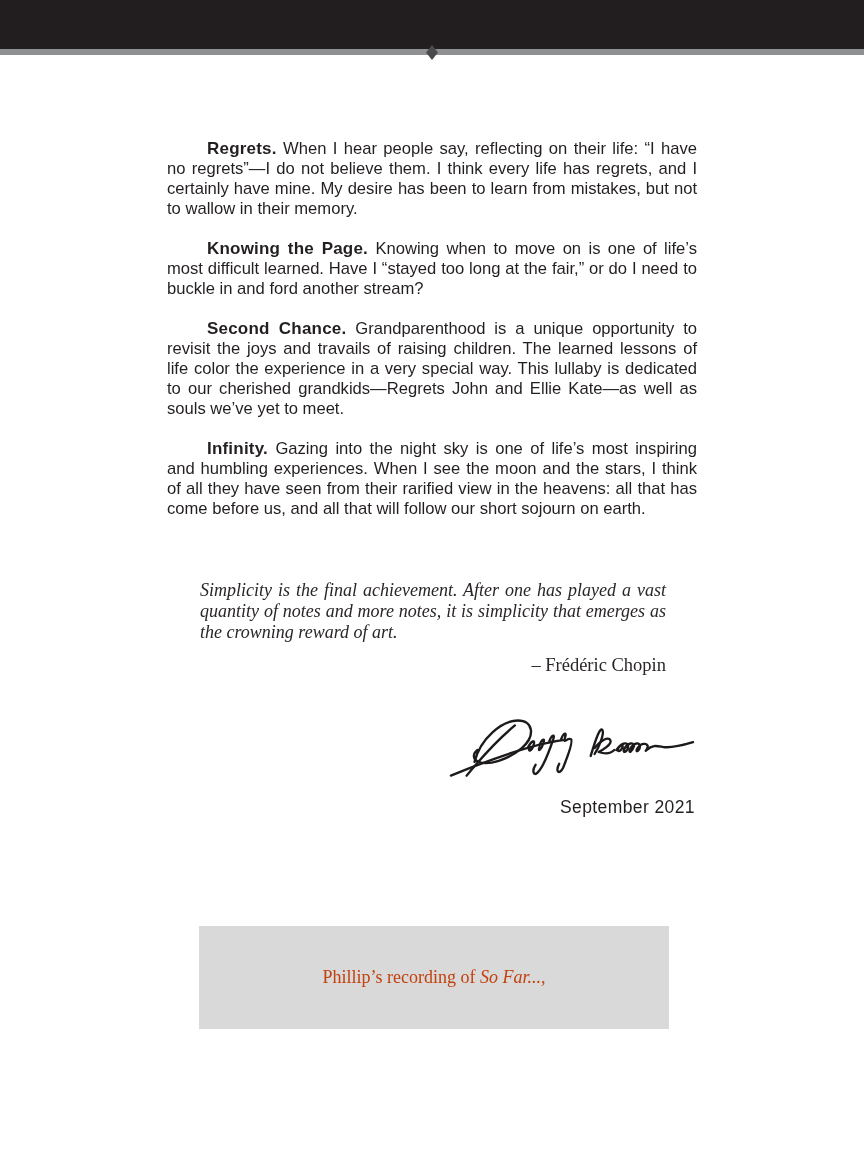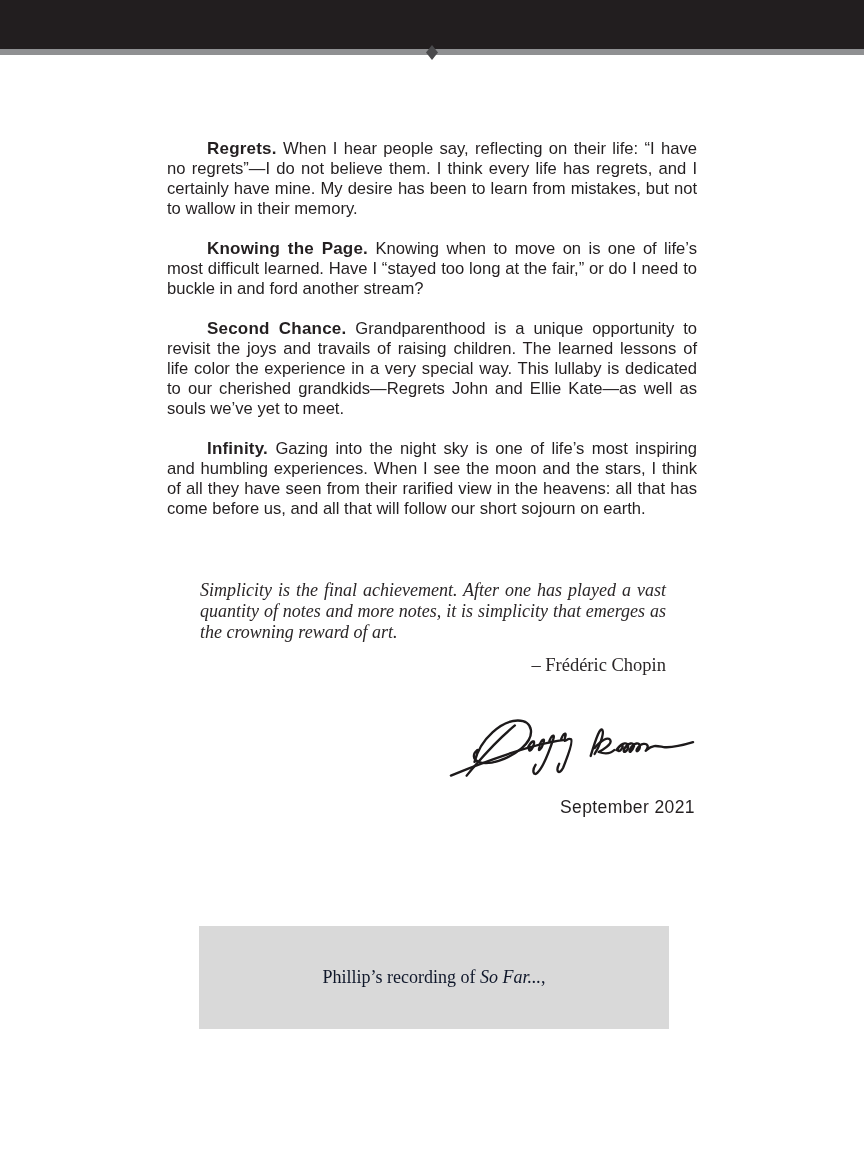--- a/index.html
+++ b/index.html
@@ -72,21 +72,21 @@
 
   
   .rec-box {
     position: absolute; left: 199px; top: 926px;
     width: 470px; height: 103px;
     background: #d9d9d9;
     display: flex; flex-direction: column; justify-content: center;
     text-align: center;
     font-family: "Liberation Serif", serif;
     font-size: 18px; line-height: 21px;
-    color: #0f172a;
+    color: #c2410c;
   }
   .rec-box .ital { font-style: italic; }
 </style>
 </head>
 <body>
 
 <div class="topbar"></div>
 <div class="toprule"></div>
 <div class="ornament">
   <svg width="12" height="15" viewBox="0 0 12 15">

